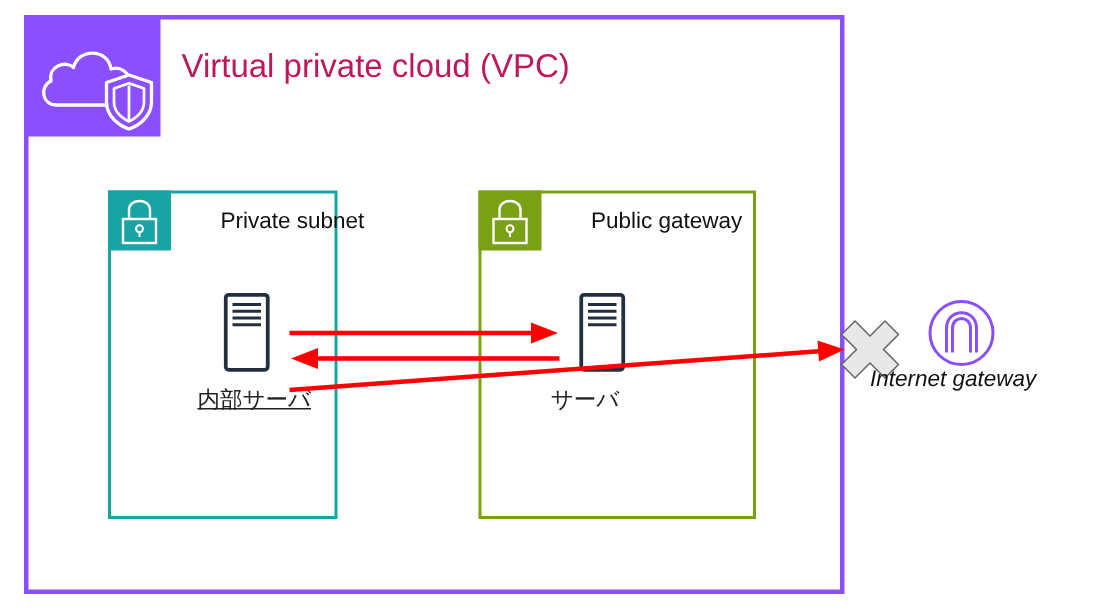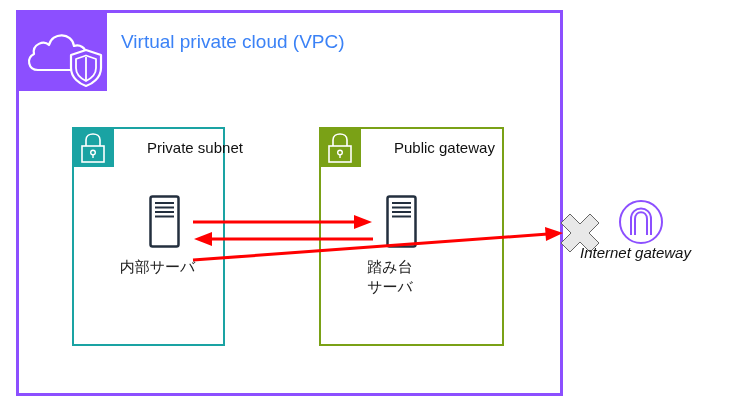--- a/index.html
+++ b/index.html
@@ -1,31 +1,31 @@
 <!DOCTYPE html>
 <html><head>
 <meta charset="utf-8">
 <style>
   html, body { margin:0; padding:0; background:#ffffff; }
   body { width:730px; height:409px; position:relative; overflow:hidden; font-family:"Liberation Sans", sans-serif; }
   .abs { position:absolute; }
   #vpc { left:16px; top:10px; width:541px; height:380px; border:3px solid #8c4fff; box-sizing:content-box; }
   #vpc-badge { left:16px; top:10px; width:91px; height:81px; background:#8c4fff; }
-  #vpc-title { left:121px; top:31px; font-size:19px; color:#3b82f6; white-space:nowrap; }
+  #vpc-title { left:121px; top:31px; font-size:22px; color:#be185d; white-space:nowrap; }
   .subnet { box-sizing:border-box; border:2px solid; }
   #priv { left:72px; top:127px; width:153px; height:219px; border-color:#1aa3a3; }
   #pub  { left:319px; top:127px; width:185px; height:219px; border-color:#7aa116; }
   .lockbox { width:42px; height:40px; }
   #priv-lock { left:72px; top:127px; background:#1aa3a3; }
   #pub-lock  { left:319px; top:127px; background:#7aa116; }
   .subtitle { font-size:15px; color:#111; white-space:nowrap;margin-left:19px; }
   #priv-title { left:128px; top:139px; }
   #pub-title  { left:375px; top:139px; }
   .srvlabel { font-size:15px; color:#222; text-align:center; line-height:20px; white-space:nowrap; }
-  #srv1-label { left:100px; top:257px; width:115px; }
+  #srv1-label { left:112px; top:257px; width:115px;text-decoration:underline; }
   #srv2-label { left:355px; top:257px; width:70px; }
   #igw-label { left:580px; top:244px; font-size:15px; color:#111; white-space:nowrap;font-style:italic; }
   svg.overlay { position:absolute; left:0; top:0; }
 </style>
 </head>
 <body>
 
 <div id="vpc" class="abs"></div>
 <div id="vpc-badge" class="abs">
   <svg width="91" height="81" viewBox="0 0 91 81">
@@ -94,16 +94,15 @@
     <path d="M635 235 V219 C635 210 647 210 647 219 V235" fill="none" stroke="#8c4fff" stroke-width="2"></path>
   </g>
 
   <g>
     <polygon points="570,214 580,224 590,214 599,223 589,233 599,243 590,252 580,242 570,252 561,243 571,233 561,223" fill="#e8e8e8" stroke="#666" stroke-width="1"></polygon>
   </g>
 </svg>
 
 <div id="srv1-label" class="abs srvlabel">内部サーバ</div>
 <div id="srv2-label" class="abs srvlabel">
-  <div>踏み台</div>
   <div>サーバ</div>
 </div>
 <div id="igw-label" class="abs">Internet gateway</div>
 
 </body></html>

